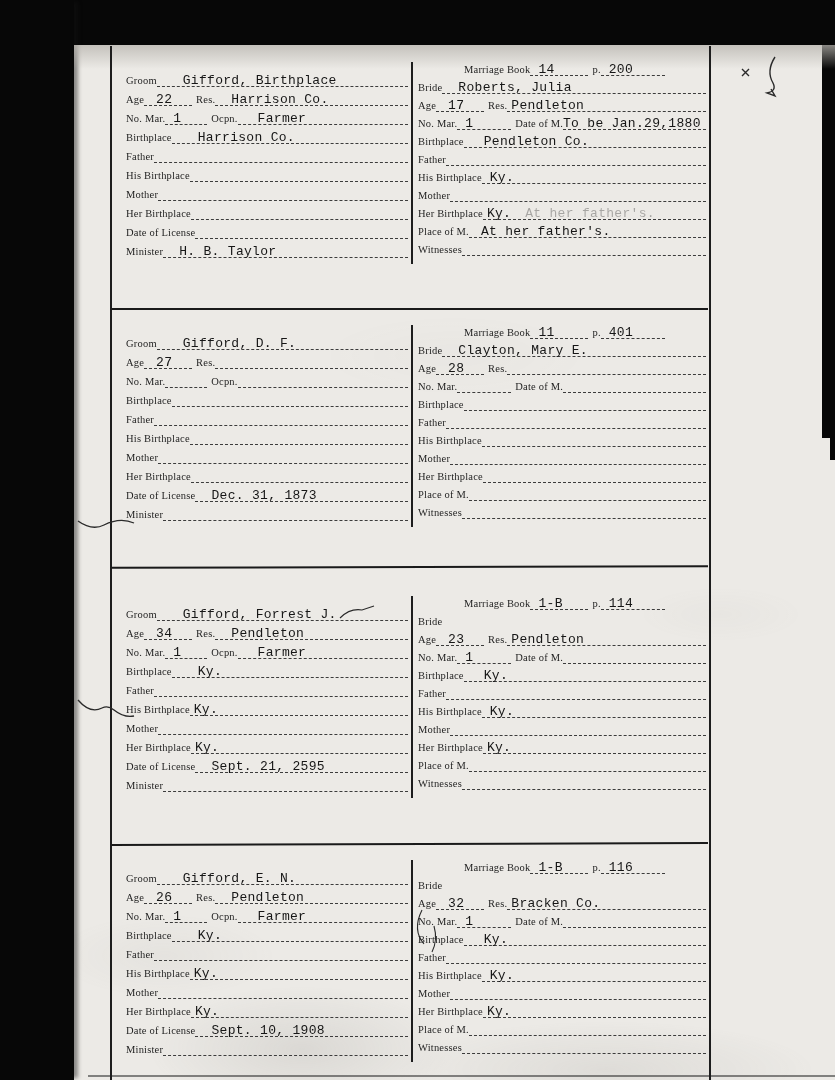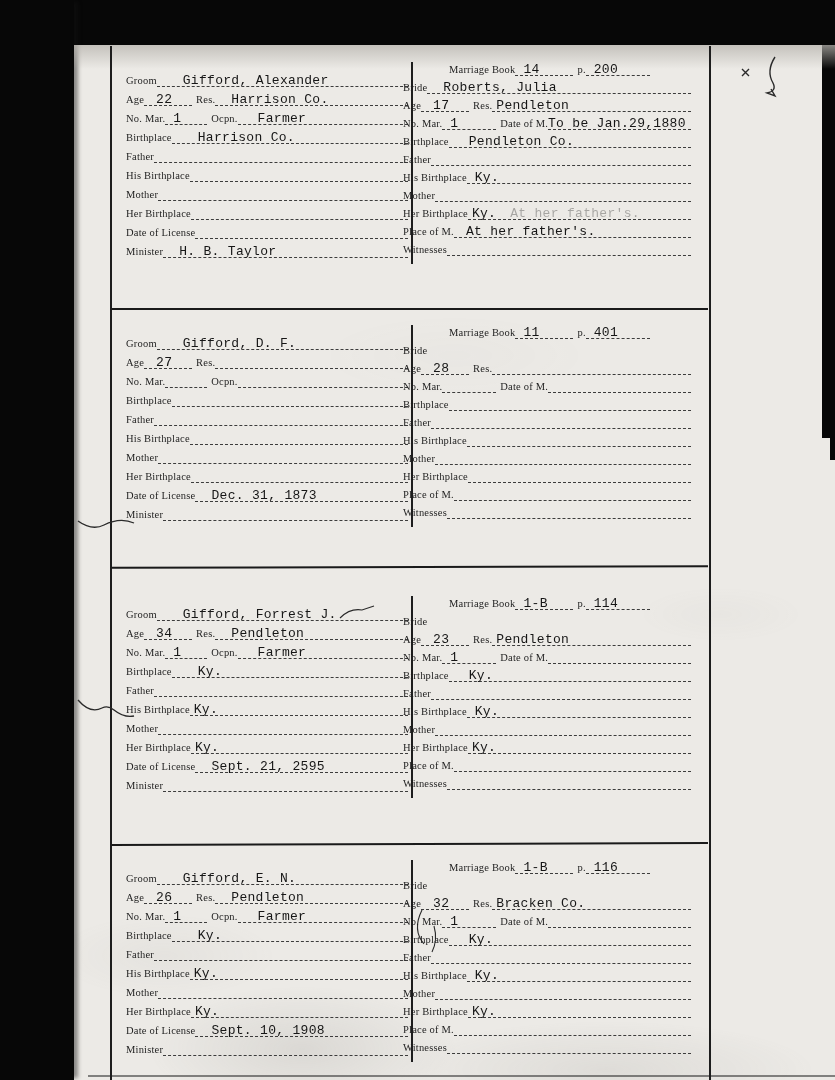--- a/index.html
+++ b/index.html
@@ -27,21 +27,21 @@
      border-top:2px solid rgba(40,40,40,.55);}
   
   .vrule{position:absolute;top:46px;height:1034px;width:2px;background:#1d1d1d;}
   #vrule-left{left:110px;}
   #vrule-right{left:709px;}
   .hdivider{position:absolute;left:112px;width:596px;height:0;
       border-top:2px solid #1a1a1a;}
   
   .record{position:absolute;left:126px;width:582px;height:232px;}
   .gcol{position:absolute;left:0;top:0;width:282px;padding-top:10px;}
-  .bcol{position:absolute;left:277px;top:0;width:288px;}
+  .bcol{position:absolute;left:292px;top:0;width:288px;}
   .vdiv{position:absolute;left:285px;top:4px;width:2px;height:202px;background:#1d1d1d;}
   .row{display:flex;align-items:flex-end;height:19px;position:relative;}
   .bcol .row{height:18px;}
   .lbl{font-family:"Liberation Serif",serif;font-size:10.5px;color:#1f1f1f;
        white-space:nowrap;line-height:1;padding-bottom:1px;letter-spacing:.2px;}
   .line{flex:1 1 auto;border-bottom:1.6px dashed #3c3c3c;display:flex;
         align-items:flex-end;min-width:0;}
   .line.short{flex:0 0 auto;}
   .val{font-family:"Liberation Mono",monospace;font-size:13px;color:#161616;
        line-height:1;white-space:nowrap;position:relative;top:1px;letter-spacing:.3px;}
@@ -92,21 +92,21 @@
     <path d="M18,2 q-10,20 2,34 M30,18 q4,14 -2,26" stroke="#2a2a2a" stroke-width="1.1" fill="none"></path>
   </svg>
 
   <div id="records-host">
       <div class="record" style="top: 58px;">
 
     <div class="gcol">
       <div class="row">
         <span class="lbl">Groom</span>
         <span class="line">
-              <span class="val ind26">Gifford, Alexander</span>
+              <span class="val ind26">Gifford, Birthplace</span>
             </span>
       </div>
       <div class="row">
         <span class="lbl">Age</span>
         <span class="line short w46">
               <span class="val ind12">22</span>
             </span>
         <span class="lbl ind4">Res.</span>
         <span class="line">
               <span class="val ind16">Harrison Co.</span>
@@ -332,20 +332,23 @@
         <span class="line short w56">
               <span class="val ind8">11</span>
             </span>
         <span class="lbl ind4">p.</span>
         <span class="line short w62">
               <span class="val ind8">401</span>
             </span>
       </div>
       <div class="row">
         <span class="lbl">Bride</span>
+        <span class="line">
+              <span class="val ind16">Clayton, Mary E.</span>
+            </span>
       </div>
       <div class="row">
         <span class="lbl">Age</span>
         <span class="line short w46">
               <span class="val ind12">28</span>
             </span>
         <span class="lbl ind4">Res.</span>
         <span class="line">
               <span class="val ind4"></span>
             </span>

